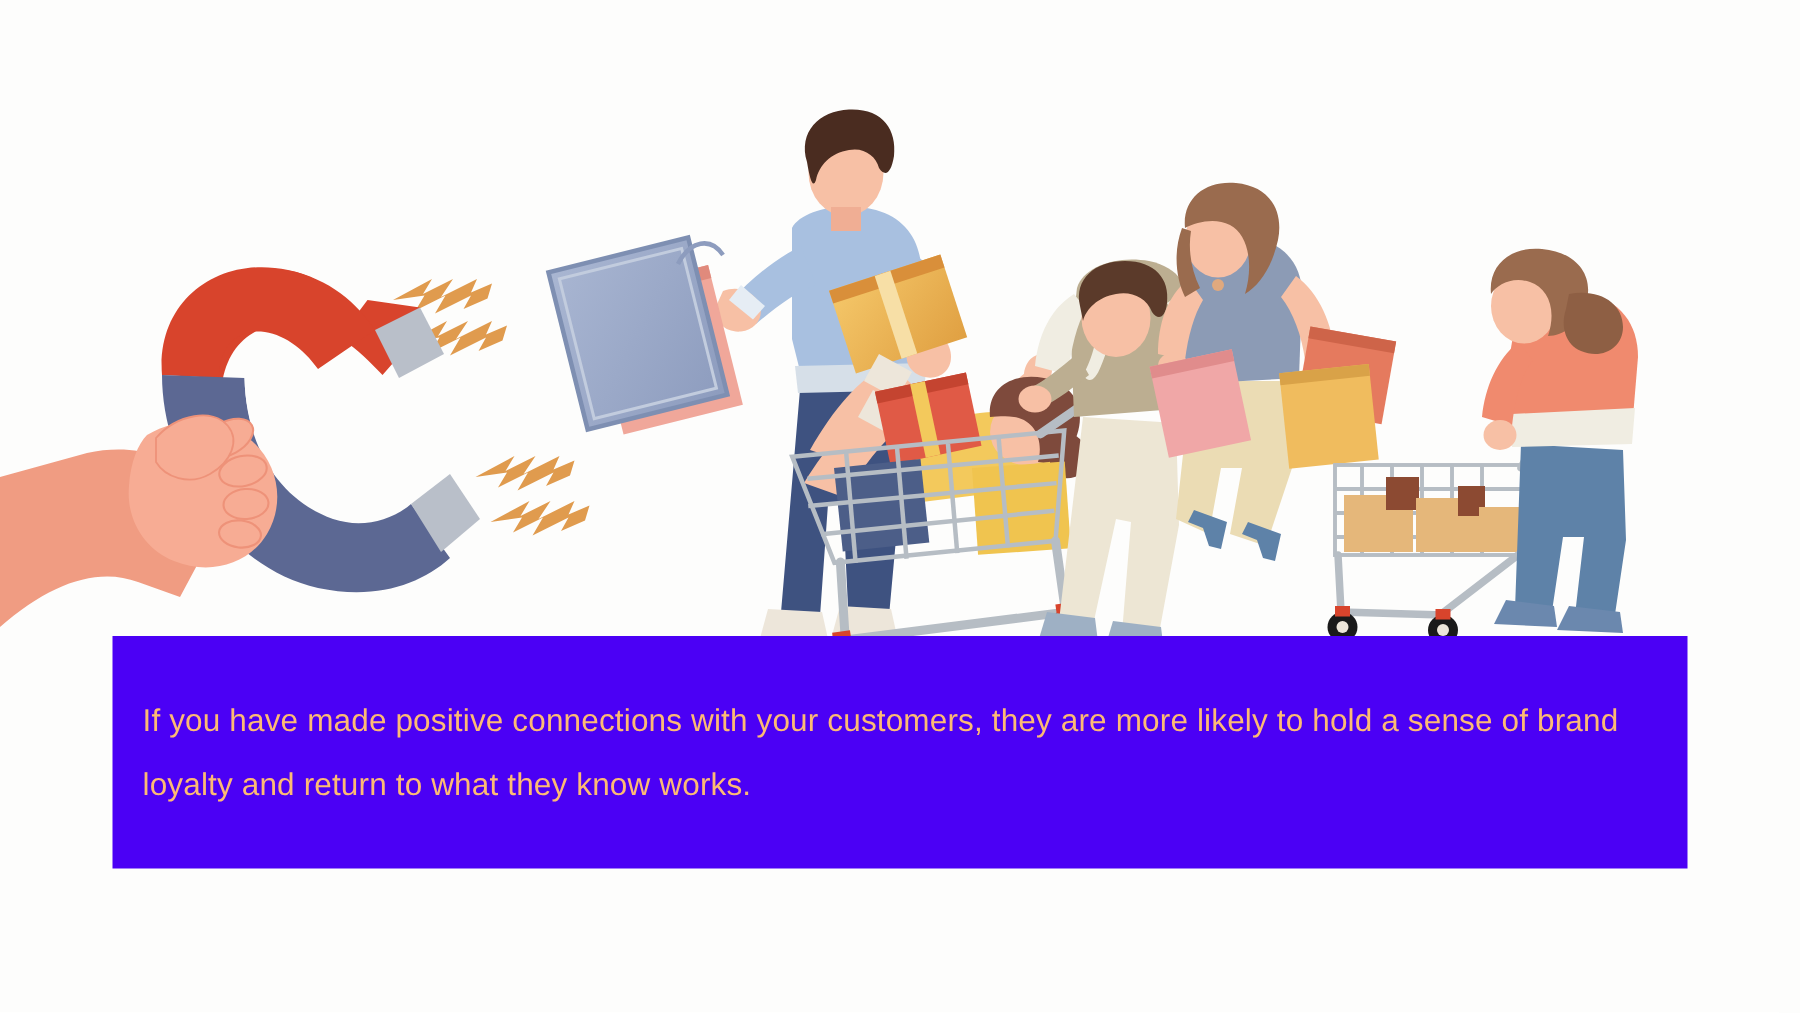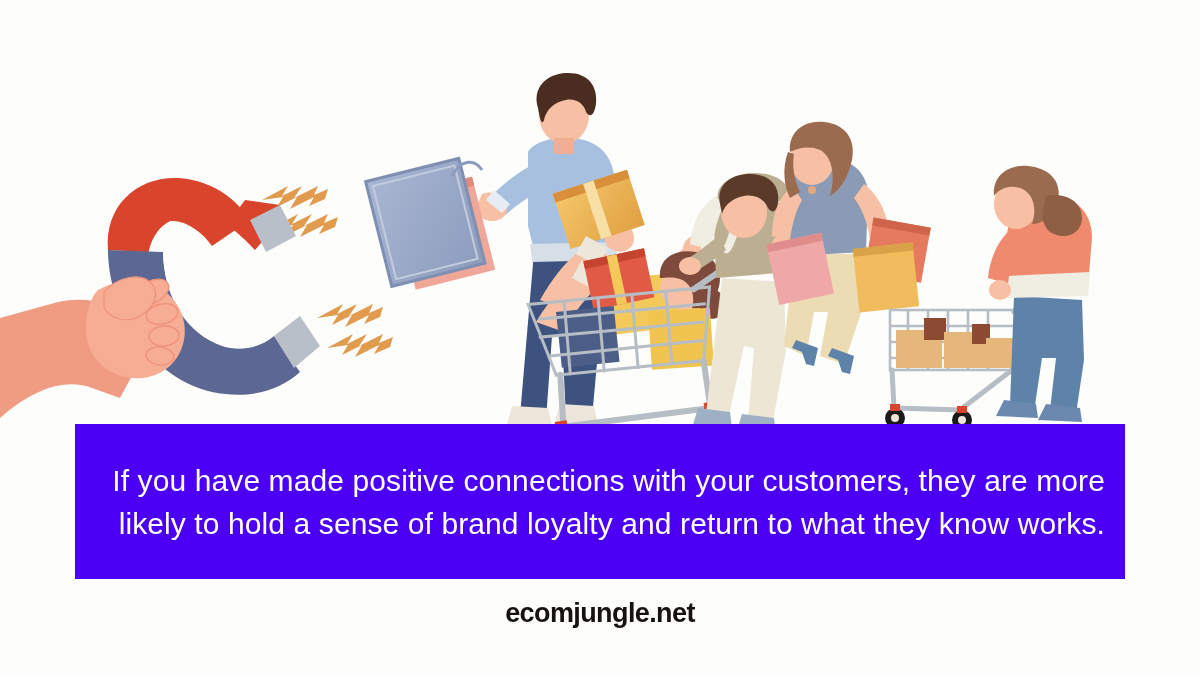--- a/index.html
+++ b/index.html
@@ -34,24 +34,24 @@
     height: 155px;
     background: #4B00F5;
     box-sizing: border-box;
     display: flex;
     align-items: center;
     justify-content: center;
     z-index: 40;
   }
   #caption-text {
     width: 1010px;
-    text-align: right;
-    color: #ffffff;
+    text-align: left;
+    color: #fdba74;
     font-family: "Liberation Sans", sans-serif;
-    font-size: 30px;
+    font-size: 21px;
     line-height: 43px;
     letter-spacing: 0.1px;
     font-weight: 400;
     white-space: pre-wrap;
   }
   
   #brand-logo {
     position: absolute;
     left: 0;
     top: 598px;
@@ -343,17 +343,14 @@
       <path fill="#9A6B4E" d="M994,196 C992,176 1008,164 1028,166 C1050,168 1062,182 1058,200
                C1054,216 1042,224 1032,224 C1038,206 1032,192 1020,188 C1008,184 998,190 994,196 Z"></path>
       <path fill="#8E5F44" d="M1046,196 C1066,192 1082,202 1082,218 C1082,232 1068,240 1054,234 C1044,230 1040,218 1044,206 Z"></path>
     </g>
   </svg>
 
   <div id="caption-banner">
     <div id="caption-text">If you have made positive connections with your customers, they are more likely to hold a sense of brand loyalty and return to what they know works.</div>
   </div>
 
-  <div id="brand-logo">
-    <span id="brand-logo-text">ecomjungle.net</span>
-  </div>
 
 </div>
 
 </body></html>

